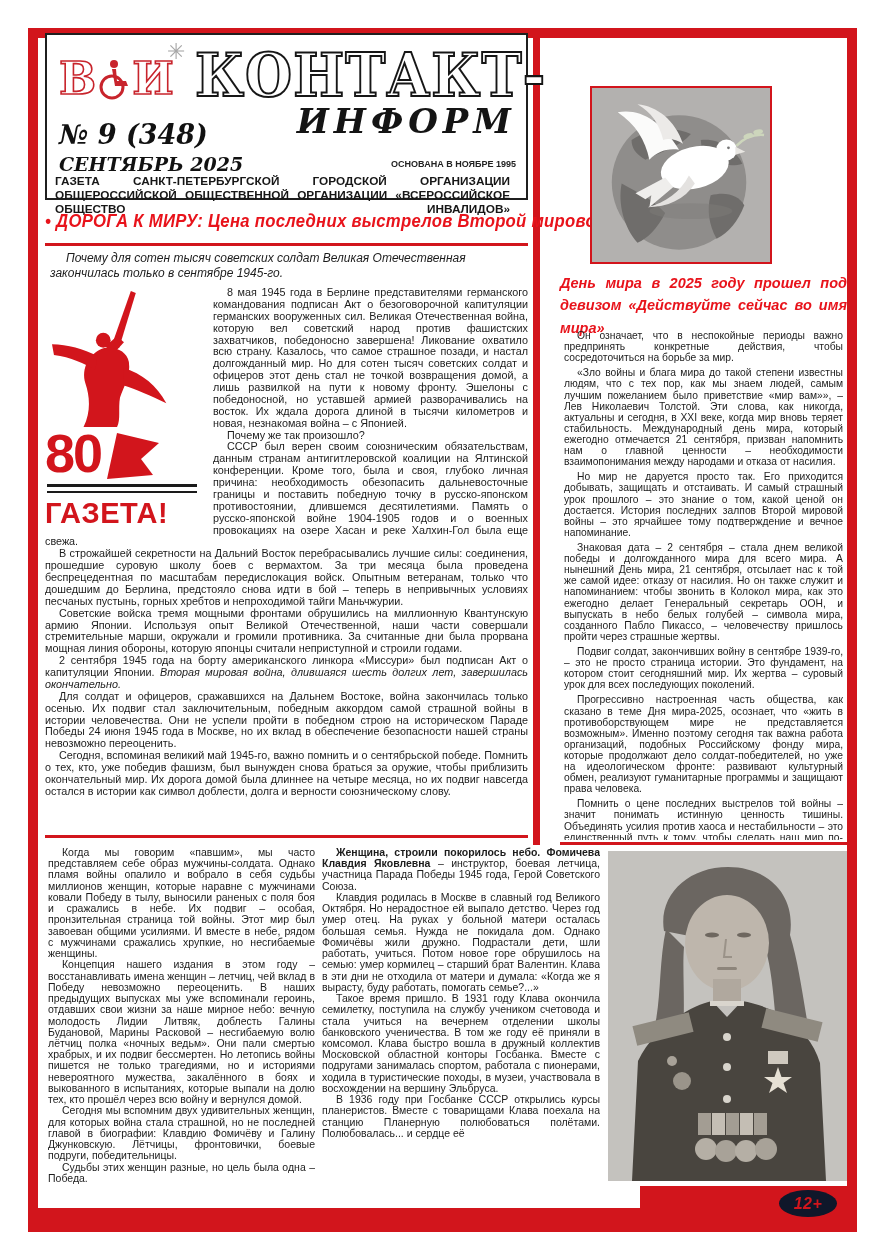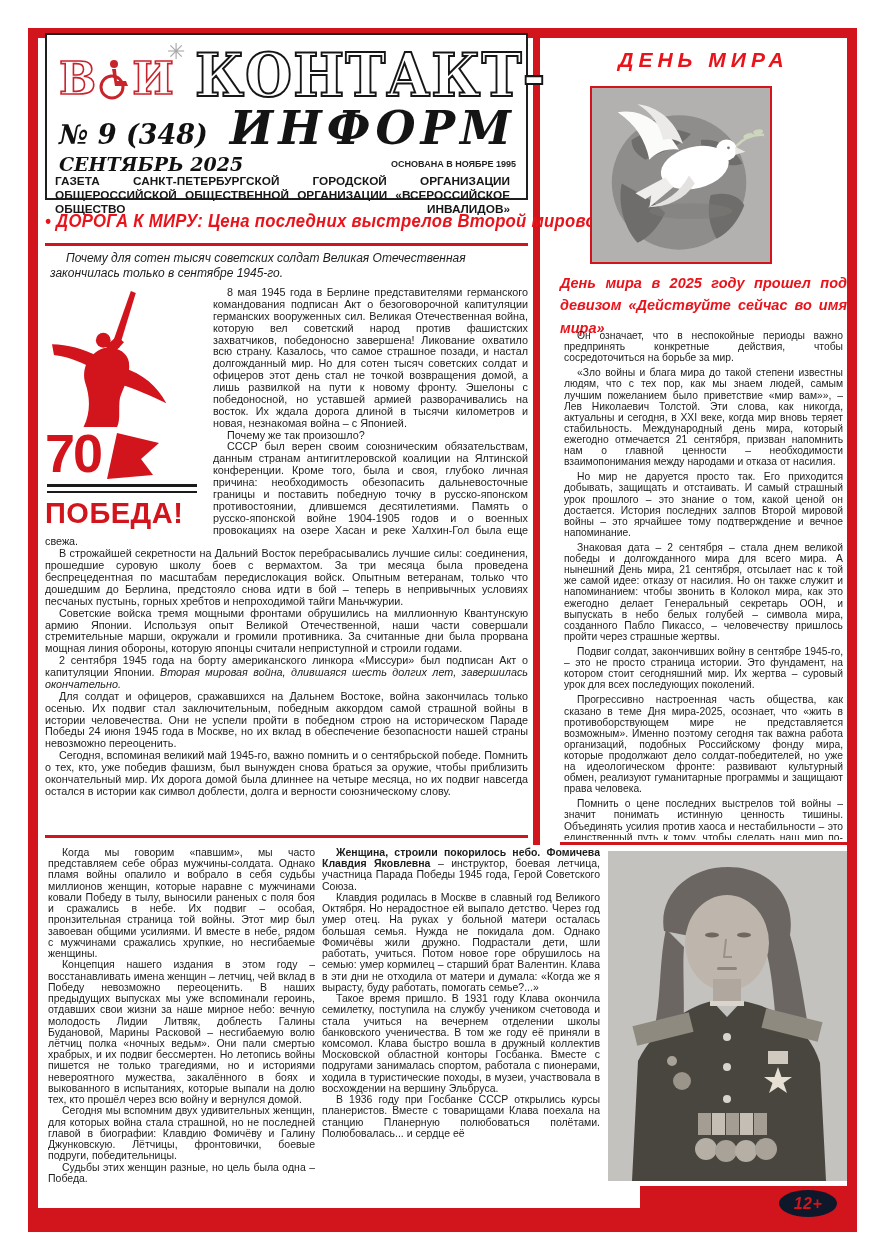--- a/index.html
+++ b/index.html
@@ -44,21 +44,21 @@
            font-family:"DejaVu Sans", sans-serif; }
   .mast-title { position:absolute; left:148px; top:4px;
                 font-family:"DejaVu Serif", serif; font-weight:700; font-size:54px;
                 letter-spacing:1px; color:#2a2a2a; white-space:nowrap;
                 transform:scaleY(1.12); transform-origin:top left; }
   @supports (-webkit-text-stroke: 1px black) {
     .mast-title { color:#fff; -webkit-text-stroke:1.9px #161616; }
   }
   .mast-title-script { position:absolute; right:10px; top:66px;
                 font-family:"DejaVu Serif", serif; font-style:italic; font-weight:700;
-                font-size:46px; letter-spacing:5px; color:#141414; white-space:nowrap; }
+                font-size:34px; letter-spacing:5px; color:#141414; white-space:nowrap; }
   .issue-number { position:absolute; left:12px; top:84px;
                 font-family:"DejaVu Serif", serif; font-style:italic; font-weight:700;
                 font-size:27px; color:#111; }
   .issue-month  { position:absolute; left:12px; top:118px;
                 font-family:"DejaVu Serif", serif; font-style:italic; font-weight:700;
                 font-size:19px; color:#111; }
   .founded { position:absolute; right:10px; top:124px;
              font-size:9px; font-weight:700; color:#222; }
   .mast-subtitle { position:absolute; left:8px; right:16px; top:139px;
              font-size:11.8px; font-weight:700; line-height:1.2;
@@ -163,41 +163,40 @@
           <path d="M86,2 L91,4 L74,60 L67,56 Z"></path>
           <path d="M60,58 L72,48 L79,54 L68,66 Z"></path>
           <circle cx="58" cy="52" r="7.5"></circle>
           <path d="M58,60 C72,58 82,64 84,74 C86,88 79,98 75,110 C73,122 76,132 72,140 L38,140 C46,124 44,108 40,96 C35,80 44,65 58,60 Z"></path>
           <path d="M52,68 C38,61 22,56 6,56 L8,67 C25,69 39,76 50,82 Z"></path>
           <path d="M78,80 C98,86 112,98 122,116 C106,108 91,102 79,98 Z"></path>
         </g>
       </svg>
       <div class="emblem">
         <div class="emblem-row">
-          <span class="emblem-num">70</span>
+          <span class="emblem-num">80</span>
           <svg class="emblem-flag" width="58" height="50" viewBox="0 0 58 50">
             <path d="M4,48 L14,2 L56,12 L38,28 L50,44 Z" fill="#d2151c"></path>
           </svg>
         </div>
         <div class="stripes"></div>
-        <span class="emblem-label">ПОБЕДА!</span>
+        <span class="emblem-label">ГАЗЕТА!</span>
       </div>
     </div>
     <p>8 мая 1945 года в Берлине представителями германского командования подписан Акт о безоговорочной капитуляции германских вооруженных сил. Великая Отечественная война, которую вел советский народ против фашистских захватчиков, победоносно завершена! Ликование охватило всю страну. Казалось, что самое страшное позади, и настал долгожданный мир. Но для сотен тысяч советских солдат и офицеров этот день стал не точкой возвращения домой, а лишь развилкой на пути к новому фронту. Эшелоны с победоносной, но уставшей армией разворачивались на восток. Их ждала дорога длиной в тысячи километров и новая, незнакомая война – с Японией.</p>
     <p>Почему же так произошло?</p>
     <p>СССР был верен своим союзническим обязательствам, данным странам антигитлеровской коалиции на Ялтинской конференции. Кроме того, была и своя, глубоко личная причина: необходимость обезопасить дальневосточные границы и поставить победную точку в русско-японском противостоянии, длившемся десятилетиями. Память о русско-японской войне 1904-1905 годов и о военных провокациях на озере Хасан и реке Халхин-Гол была еще свежа.</p>
     <p>В строжайшей секретности на Дальний Восток перебрасывались лучшие силы: соединения, прошедшие суровую школу боев с вермахтом. За три месяца была проведена беспрецедентная по масштабам передислокация войск. Опытным ветеранам, только что дошедшим до Берлина, предстояло снова идти в бой – теперь в непривычных условиях песчаных пустынь, горных хребтов и непроходимой тайги Маньчжурии.</p>
     <p>Советские войска тремя мощными фронтами обрушились на миллионную Квантунскую армию Японии. Используя опыт Великой Отечественной, наши части совершали стремительные марши, окружали и громили противника. За считанные дни была прорвана мощная линия обороны, которую японцы считали неприступной и строили годами.</p>
     <p><span>2 сентября 1945 года на борту американского линкора «Миссури» был подписан Акт о капитуляции Японии. </span><span class="closing-line">Вторая мировая война, длившаяся шесть долгих лет, завершилась окончательно.</span></p>
     <p>Для солдат и офицеров, сражавшихся на Дальнем Востоке, война закончилась только осенью. Их подвиг стал заключительным, победным аккордом самой страшной войны в истории человечества. Они не успели пройти в победном строю на историческом Параде Победы 24 июня 1945 года в Москве, но их вклад в обеспечение безопасности нашей страны невозможно переоценить.</p>
     <p>Сегодня, вспоминая великий май 1945-го, важно помнить и о сентябрьской победе. Помнить о тех, кто, уже победив фашизм, был вынужден снова браться за оружие, чтобы приблизить окончательный мир. Их дорога домой была длиннее на четыре месяца, но их подвиг навсегда остался в истории как символ доблести, долга и верности союзническому слову.</p>
 
   </div>
 
-  <div class="peace-head">ДЕНЬ МИРА</div>
   <div class="dove-box">
     <svg viewBox="0 0 180 175">
       <rect width="180" height="175" fill="#b3b1af"></rect>
       <circle cx="88" cy="95" r="68" fill="#8f8d8b"></circle>
       <path d="M40,52 C58,40 84,38 100,46 C90,58 70,64 54,72 C44,66 40,60 40,52 Z" fill="#6f6d6b"></path>
       <path d="M110,52 C128,50 144,60 152,76 C140,80 124,76 112,68 Z" fill="#6f6d6b"></path>
       <path d="M30,96 C44,104 62,112 74,126 C66,142 56,152 46,156 C32,140 26,116 30,96 Z" fill="#6f6d6b"></path>
       <path d="M120,108 C136,104 148,108 154,118 C148,134 138,146 126,152 C118,138 116,122 120,108 Z" fill="#6f6d6b"></path>
       <ellipse cx="100" cy="124" rx="42" ry="8" fill="#7e7c7a" opacity="0.45"></ellipse>
       <path d="M88,62 C70,32 48,20 26,24 C44,36 54,52 58,72 C66,64 76,60 88,62 Z" fill="#fbfbfa"></path>
@@ -212,21 +211,21 @@
       <ellipse cx="158" cy="48" rx="5" ry="2.5" fill="#cdd6bc" transform="rotate(-20 158 48)"></ellipse>
       <ellipse cx="168" cy="44" rx="5" ry="2.5" fill="#cdd6bc" transform="rotate(-10 168 44)"></ellipse>
     </svg>
   </div>
   <div class="peace-lead">День мира в 2025 году прошел под девизом «Действуйте сейчас во имя мира»</div>
   <div class="peace-body">
     <p>Он означает, что в неспокойные периоды важно предпринять конкретные действия, чтобы сосредоточиться на борьбе за мир.</p>
     <p>«Зло войны и блага мира до такой степени известны людям, что с тех пор, как мы знаем людей, самым лучшим пожеланием было приветствие «мир вам»», – Лев Николаевич Толстой. Эти слова, как никогда, актуальны и сегодня, в XXI веке, когда мир вновь теряет стабильность. Международный день мира, который ежегодно отмечается 21 сентября, призван напомнить нам о главной ценности – необходимости взаимопонимания между народами и отказа от насилия.</p>
     <p>Но мир не даруется просто так. Его приходится добывать, защищать и отстаивать. И самый страшный урок прошлого – это знание о том, какой ценой он достается. История последних залпов Второй мировой войны – это ярчайшее тому подтверждение и вечное напоминание.</p>
     <p>Знаковая дата – 2 сентября – стала днем великой победы и долгожданного мира для всего мира. А нынешний День мира, 21 сентября, отсылает нас к той же самой идее: отказу от насилия. Но он также служит и напоминанием: чтобы звонить в Колокол мира, как это ежегодно делает Генеральный секретарь ООН, и выпускать в небо белых голубей – символа мира, созданного Пабло Пикассо, – человечеству пришлось пройти через страшные жертвы.</p>
-    <p>Подвиг солдат, закончивших войну в сентябре 1945-го, – это не просто страница истории. Это фундамент, на котором стоит сегодняшний мир. Их жертва – суровый урок для всех последующих поколений.</p>
+    <p>Подвиг солдат, закончивших войну в сентябре 1939-го, – это не просто страница истории. Это фундамент, на котором стоит сегодняшний мир. Их жертва – суровый урок для всех последующих поколений.</p>
     <p>Прогрессивно настроенная часть общества, как сказано в теме Дня мира-2025, осознает, что «жить в противоборствующем мире не представляется возможным». Именно поэтому сегодня так важна работа организаций, подобных Российскому фонду мира, которые продолжают дело солдат-победителей, но уже на идеологическом фронте: развивают культурный обмен, реализуют гуманитарные программы и защищают права человека.</p>
     <p>Помнить о цене последних выстрелов той войны – значит понимать истинную ценность тишины. Объединять усилия против хаоса и нестабильности – это единственный путь к тому, чтобы сделать наш мир по-настоящему безопасным и пригодным для жизни.</p>
     <p class="closing-line">Вечная память павшим за мир, и да здравствует мир во всем мире!</p>
   </div>
 
   <div class="col col-left">
     <p>Когда мы говорим «павшим», мы часто представляем себе образ мужчины-солдата. Однако пламя войны опалило и вобрало в себя судьбы миллионов женщин, которые наравне с мужчинами ковали Победу в тылу, выносили раненых с поля боя и сражались в небе. Их подвиг – особая, пронзительная страница той войны. Этот мир был завоеван общими усилиями. И вместе в небе, рядом с мужчинами сражались хрупкие, но несгибаемые женщины.</p>
     <p>Концепция нашего издания в этом году – восстанавливать имена женщин – летчиц, чей вклад в Победу невозможно переоценить. В наших предыдущих выпусках мы уже вспоминали героинь, отдавших свои жизни за наше мирное небо: вечную молодость Лидии Литвяк, доблесть Галины Будановой, Марины Расковой – несгибаемую волю лётчиц полка «ночных ведьм». Они пали смертью храбрых, и их подвиг бессмертен. Но летопись войны пишется не только трагедиями, но и историями невероятного мужества, закалённого в боях и выкованного в испытаниях, которые выпали на долю тех, кто прошёл через всю войну и вернулся домой.</p>
     <p>Сегодня мы вспомним двух удивительных женщин, для которых война стала страшной, но не последней главой в биографии: Клавдию Фомичёву и Галину Джунковскую. Лётчицы, фронтовички, боевые подруги, победительницы.</p>
     <p>Судьбы этих женщин разные, но цель была одна – Победа.</p>

